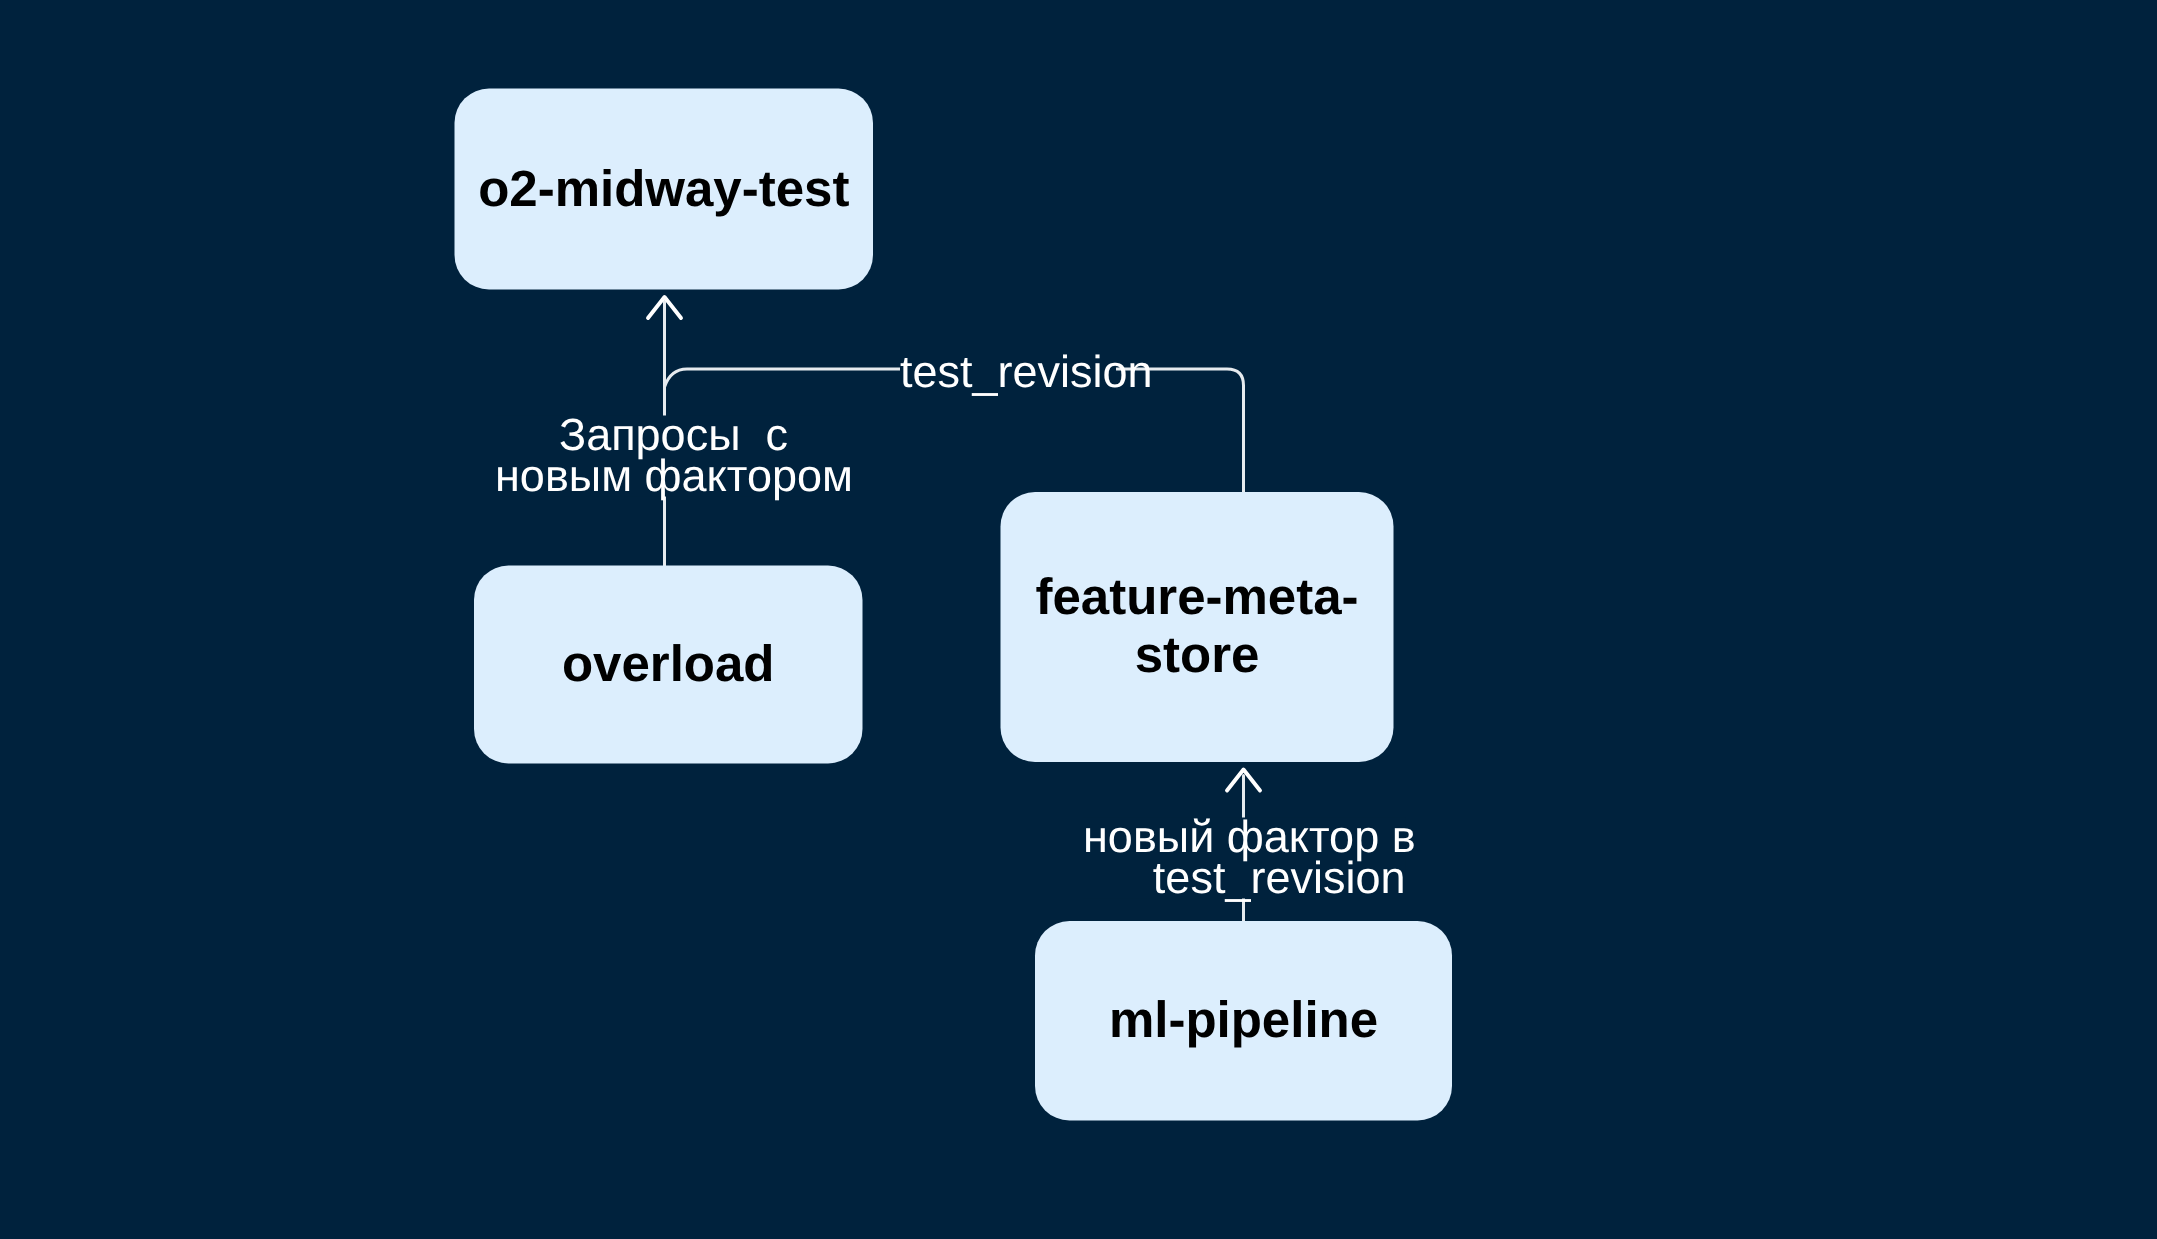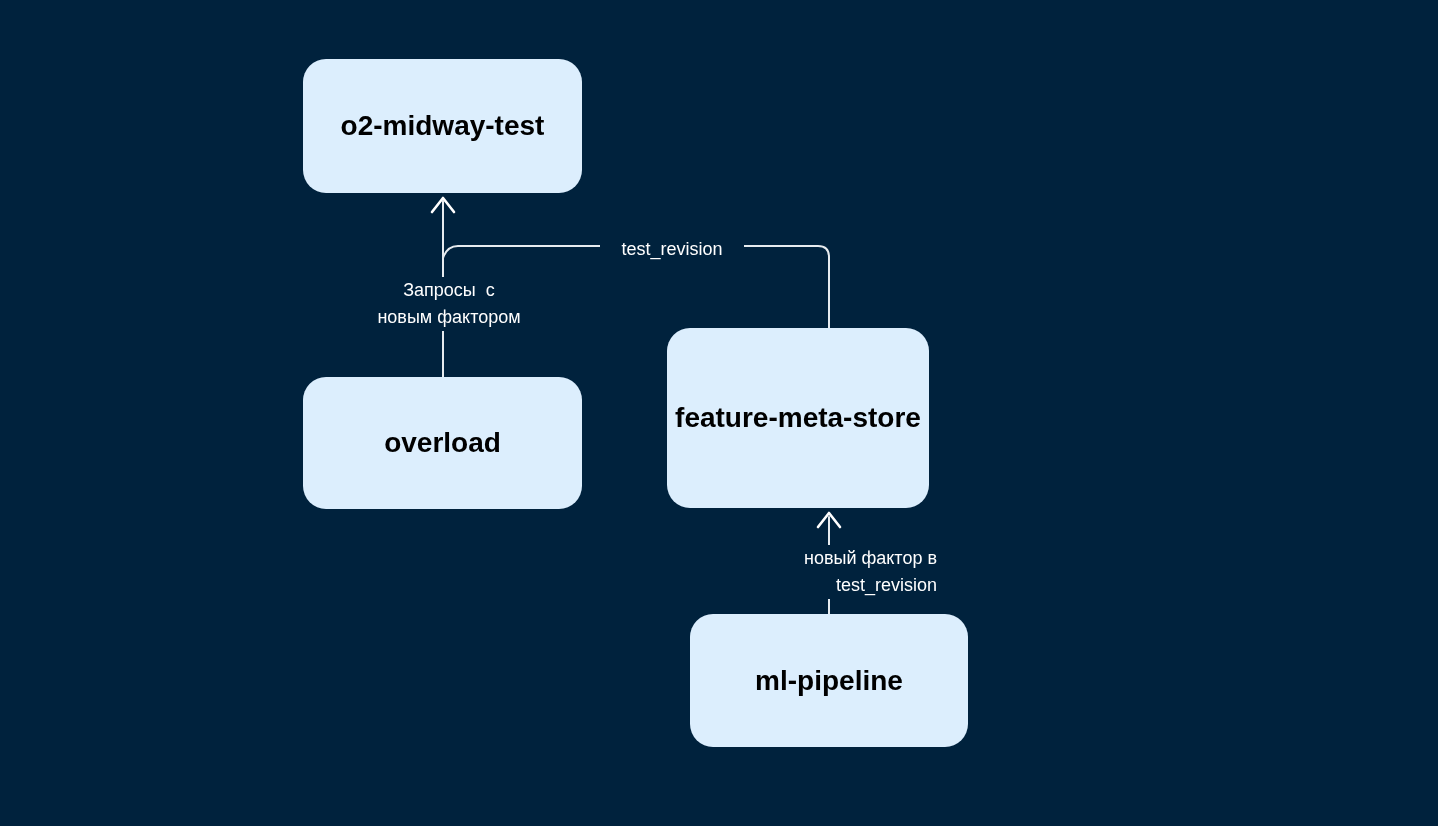--- a/index.html
+++ b/index.html
@@ -28,32 +28,32 @@
   .edge-layer .arrowhead{
     stroke:var(--arrowhead);stroke-width:2.6;fill:none;
     stroke-linecap:round;stroke-linejoin:round;
   }
   .node{
     position:absolute;
     background:var(--node-fill);
     border-radius:23px;
     display:flex;align-items:center;justify-content:center;
     color:var(--node-text);
-    font-weight:bold;font-size:28px;
+    font-weight:bold;font-size:34px;
     text-align:center;
   }
   #node-o2        {left:303px;top:59px; width:279px;height:134px;}
-  #node-overload  {left:303px;top:377px;width:279px;height:132px;}
+  #node-overload  {left:316px;top:377px;width:259px;height:132px;}
   #node-fms       {left:667px;top:328px;width:262px;height:180px;}
   #node-ml        {left:690px;top:614px;width:278px;height:133px;}
   .edge-label{
     position:absolute;
     background:var(--background);
     color:var(--label-text);
-    font-size:18px;line-height:27px;
+    font-size:30px;line-height:27px;
     text-align:center;
   }
   .edge-label div{white-space:pre;}
   #label-zaprosy {left:330px;top:277px;width:238px;}
   #label-testrev {left:600px;top:236px;width:144px;line-height:26px;}
   #label-novy    {left:722px;top:545px;width:215px;text-align:right;}
 </style>
 </head>
 <body>
 

